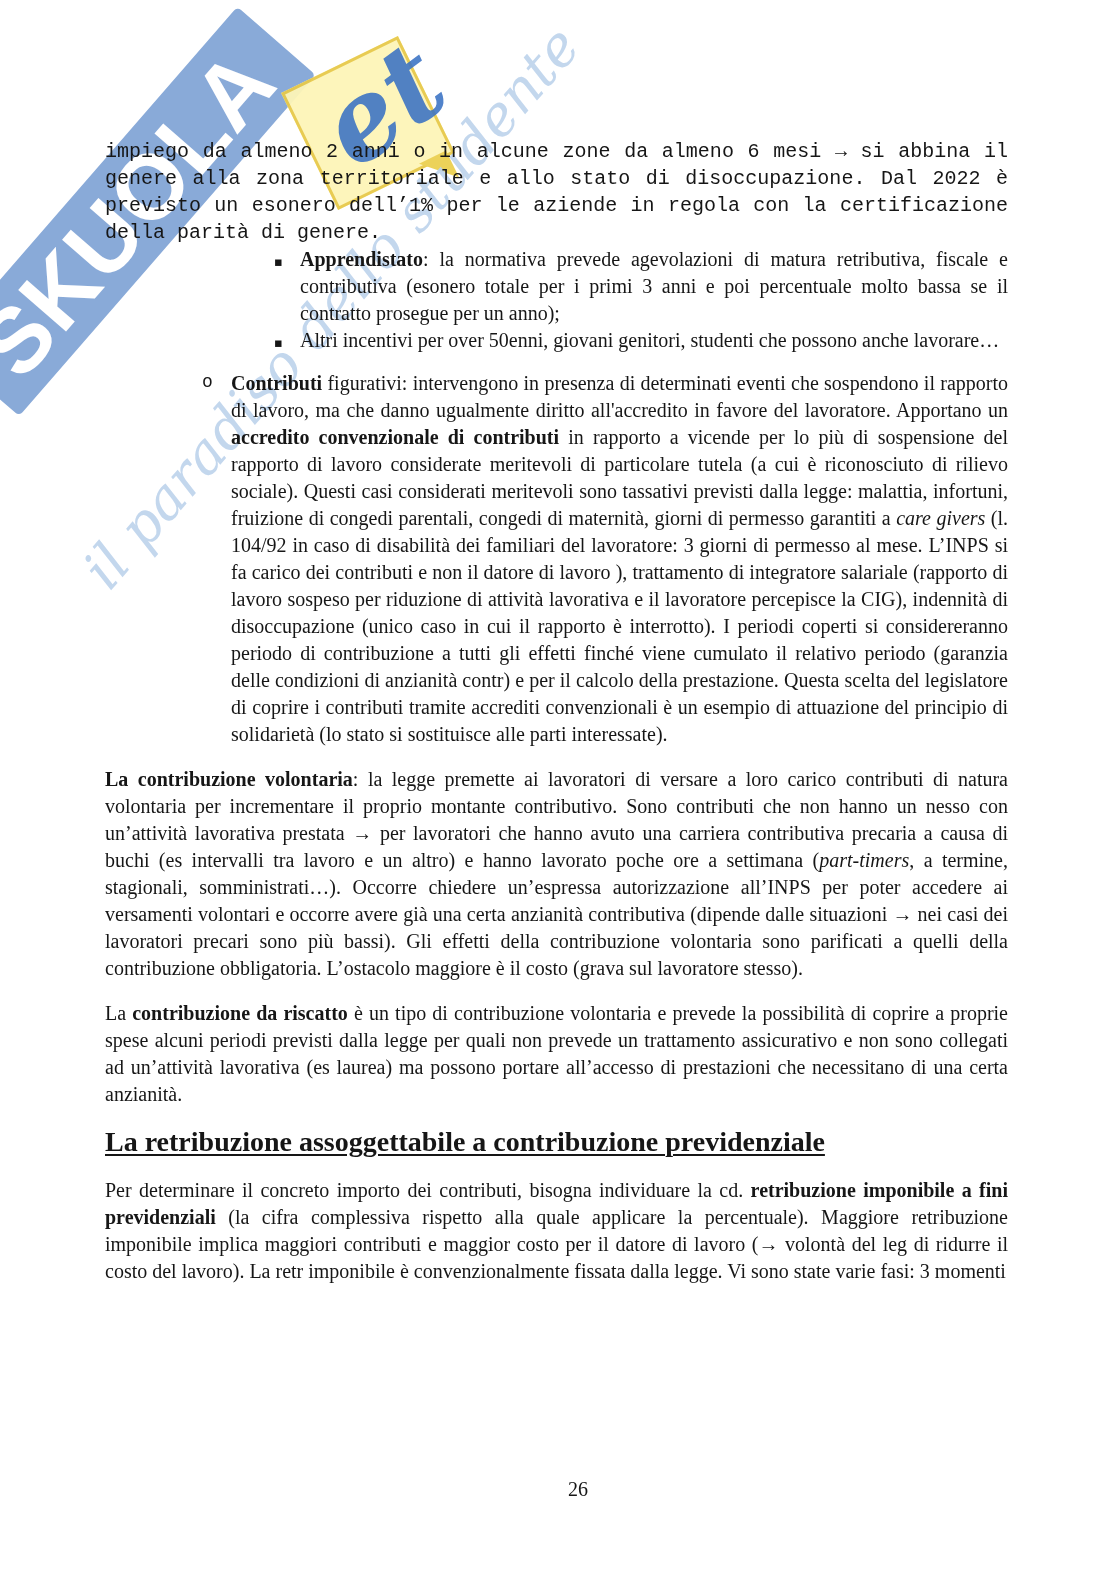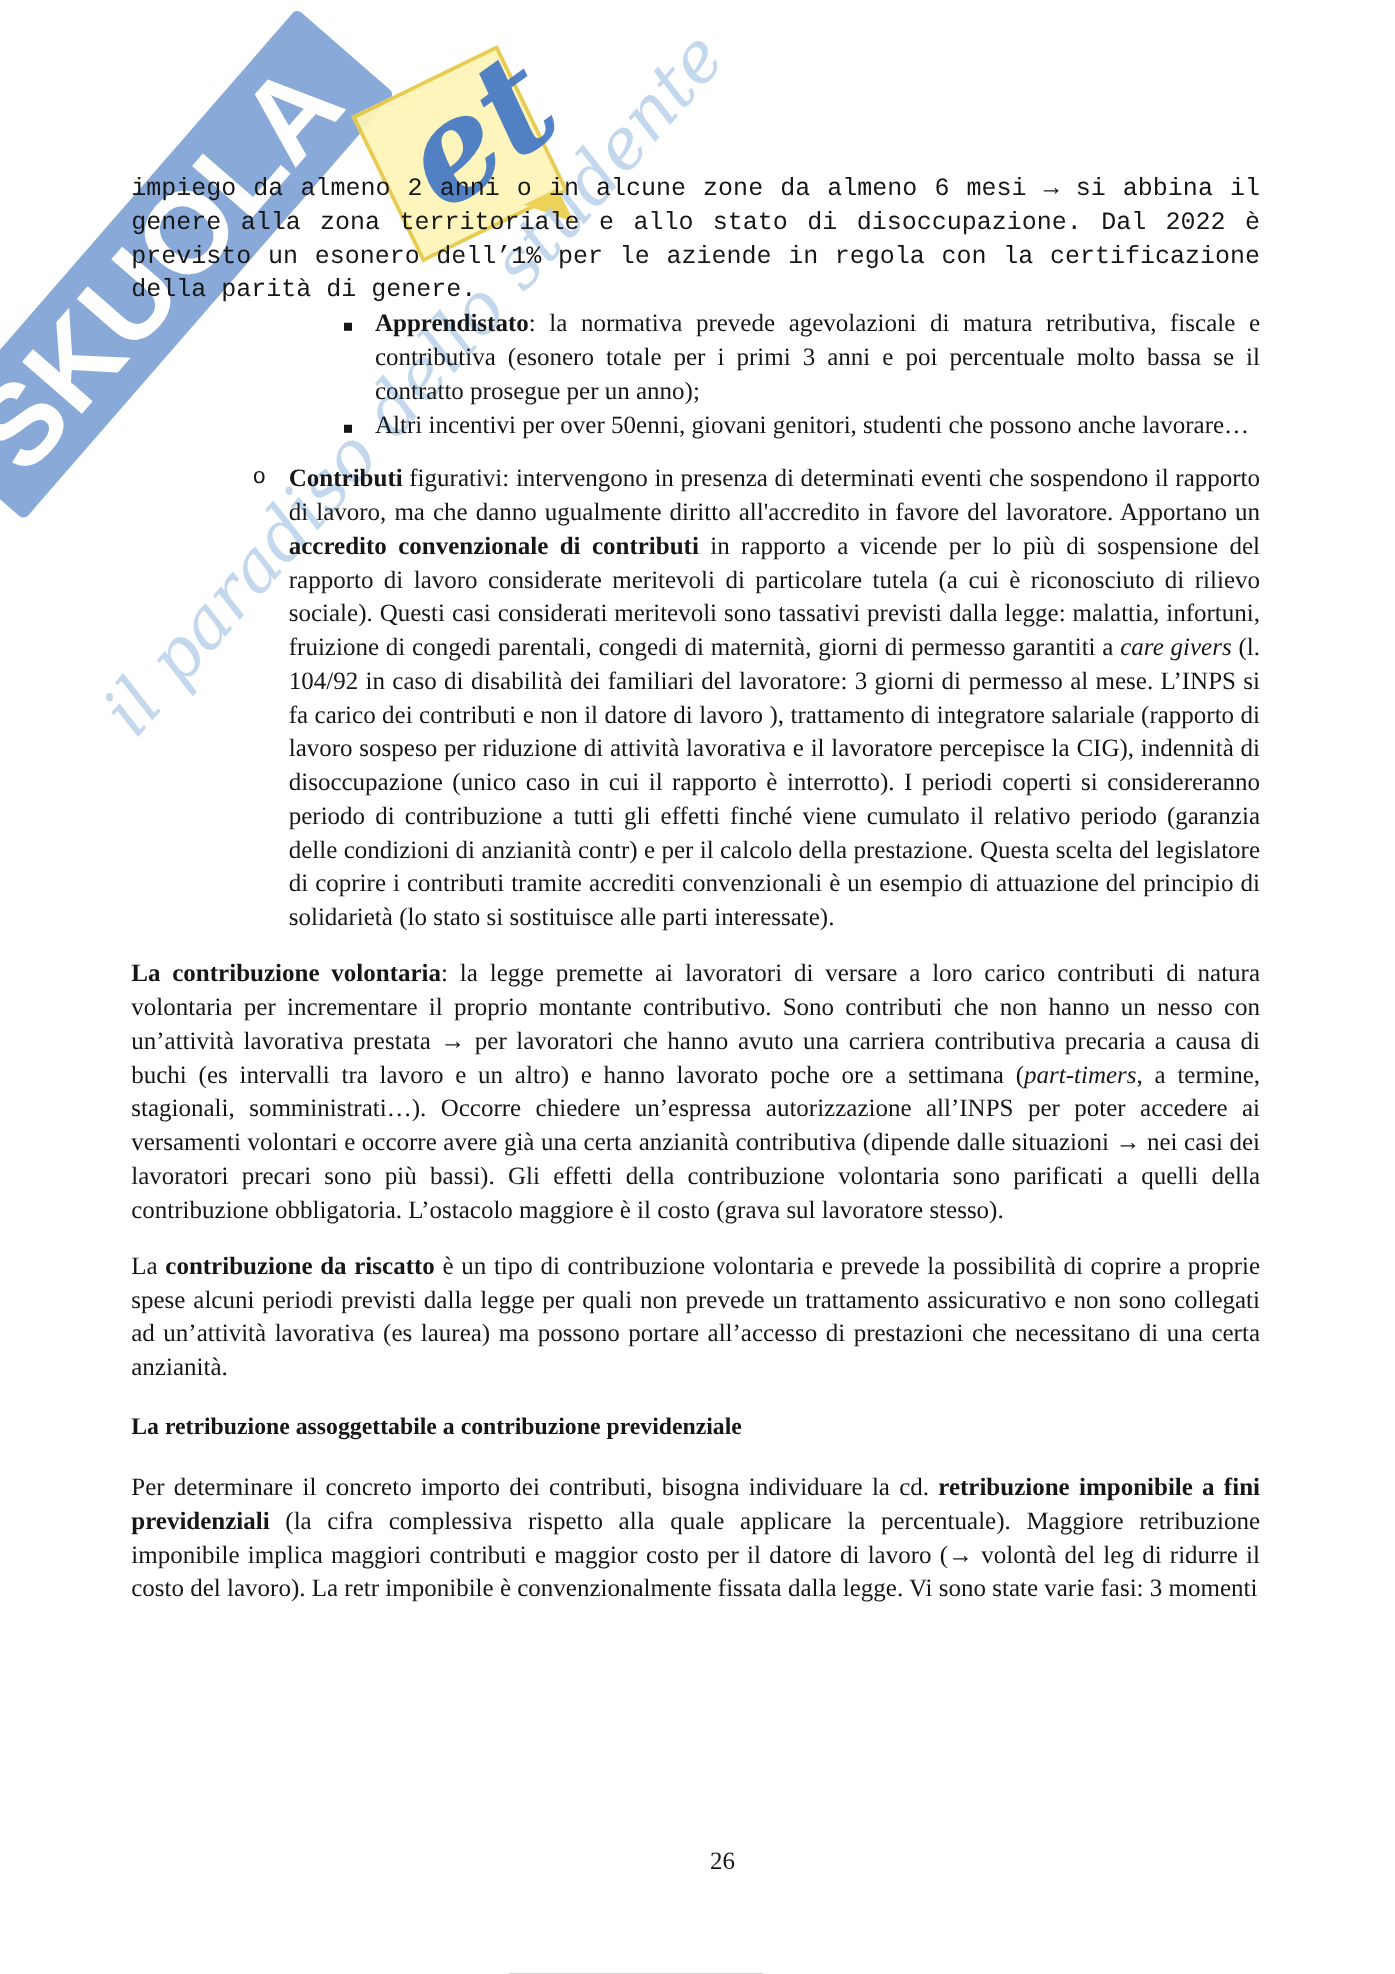--- a/index.html
+++ b/index.html
@@ -73,21 +73,22 @@
     position:absolute; left:-26px; top:2px;
     font-family:"DejaVu Sans", sans-serif; font-size:13px;
   }
   .omark {
     position:absolute; left:-29px; top:-1px;
     font-family:"Liberation Mono", monospace; font-size:18px;
   }
   .para { margin-top:18px !important; }
   .heading {
     margin:20px 0 0 0;
-    font-size:19px; font-weight:bold;
+    font-size:28px; font-weight:bold;
+    text-decoration:underline;
     text-decoration-thickness:2px;
     text-underline-offset:3px;
   }
   .final { margin-top:22px !important; }
   .pagenum {
     position:absolute; left:0; right:0; top:1478px;
     z-index:1; text-align:center;
     font-family:"Liberation Serif", serif;
     font-size:20px; color:#161616;padding-left:40px;
   }

